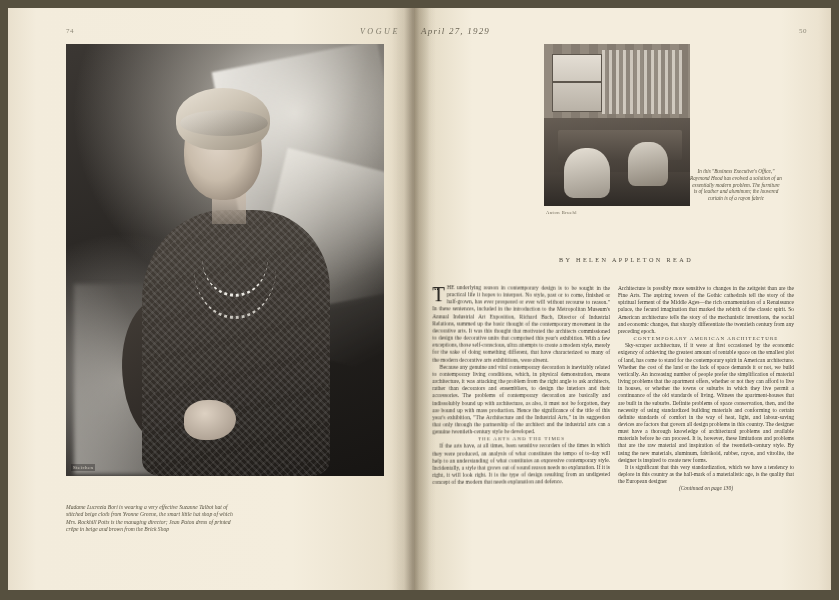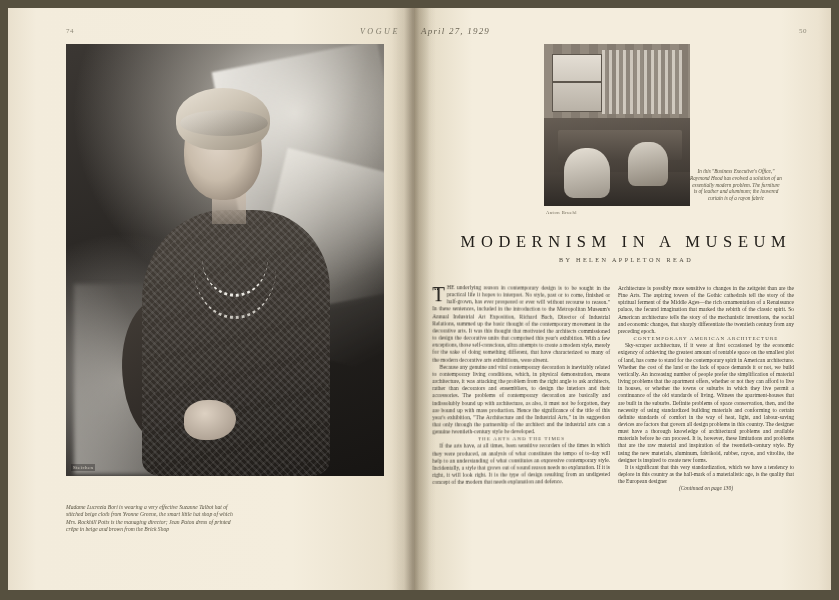--- a/index.html
+++ b/index.html
@@ -290,21 +290,20 @@
       <div class="inset-curtain"></div>
       <div class="inset-floor"></div>
       <div class="inset-desk"></div>
       <div class="inset-chair"></div>
       <div class="inset-chair2"></div>
     </div>
   </div>
   <div class="inset-credit">Anton Bruehl</div>
   <div class="caption-inset">In this "Business Executive's Office," Raymond Hood has evolved a solution of an essentially modern problem. The furniture is of leather and aluminum; the louvered curtain is of a rayon fabric</div>
 
-  <div class="headline">MODERNISM IN A MUSEUM</div>
   <div class="byline">BY HELEN APPLETON READ</div>
 
   <div class="openquote">“</div>
   <div class="col col-1">
     <p class="first"><span class="dropcap">T</span><span>HE underlying reason in contemporary design is to be sought in the practical life it hopes to interpret. No style, past or to come, finished or half-grown, has ever prospered or ever will without recourse to reason." In these sentences, included in the introduction to the Metropolitan Museum's Annual Industrial Art Exposition, Richard Bach, Director of Industrial Relations, summed up the basic thought of the contemporary movement in the decorative arts. It was this thought that motivated the architects commissioned to design the decorative units that comprised this year's exhibition. With a few exceptions, those self-conscious, ultra attempts to create a modern style, merely for the sake of doing something different, that have characterized so many of the modern decorative arts exhibitions, were absent.</span></p>
     <p><span>Because any genuine and vital contemporary decoration is inevitably related to contemporary living conditions, which, in physical demonstration, means architecture, it was attacking the problem from the right angle to ask architects, rather than decorators and ensembliers, to design the interiors and their accessories. The problems of contemporary decoration are basically and indissolubly bound up with architecture, as also, it must not be forgotten, they are bound up with mass production. Hence the significance of the title of this year's exhibition, "The Architecture and the Industrial Arts," in its suggestion that only through the partnership of the architect and the industrial arts can a genuine twentieth-century style be developed.</span></p>
     <p class="subhead">THE ARTS AND THE TIMES</p>
     <p><span>If the arts have, at all times, been sensitive recorders of the times in which they were produced, an analysis of what constitutes the tempo of to-day will help to an understanding of what constitutes an expressive contemporary style. Incidentally, a style that grows out of sound reason needs no explanation. If it is right, it will look right. It is the type of design resulting from an undigested concept of the modern that needs explanation and defence.</span></p>
   </div>
 

